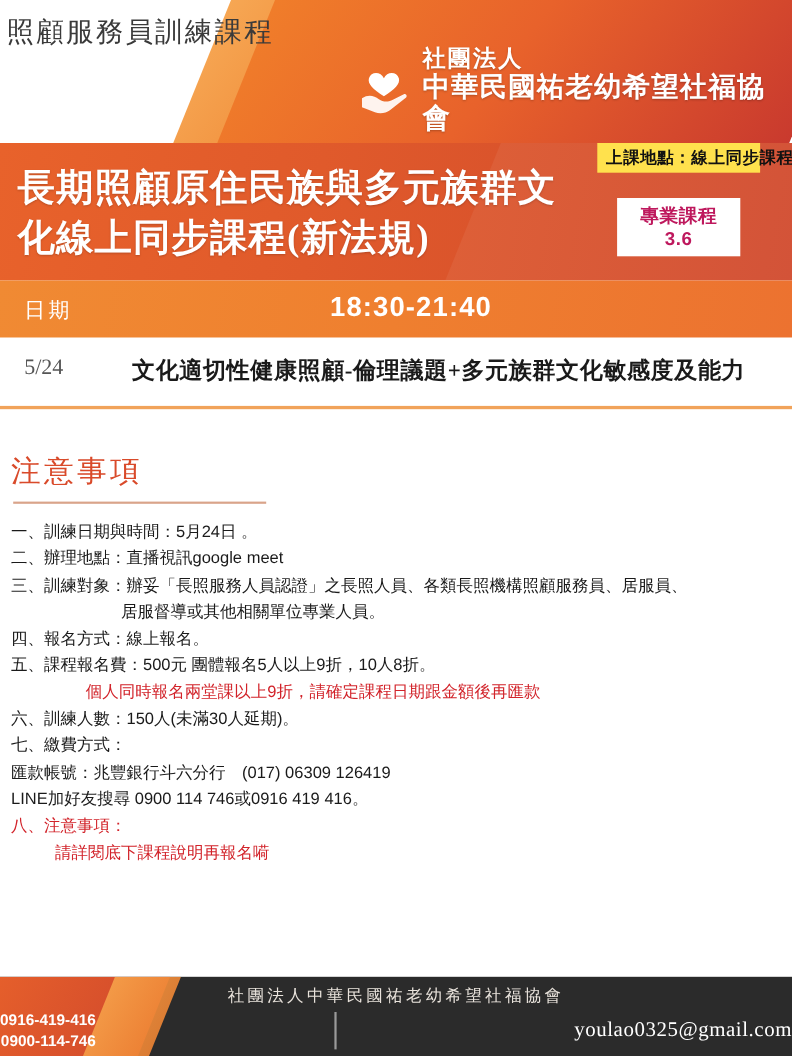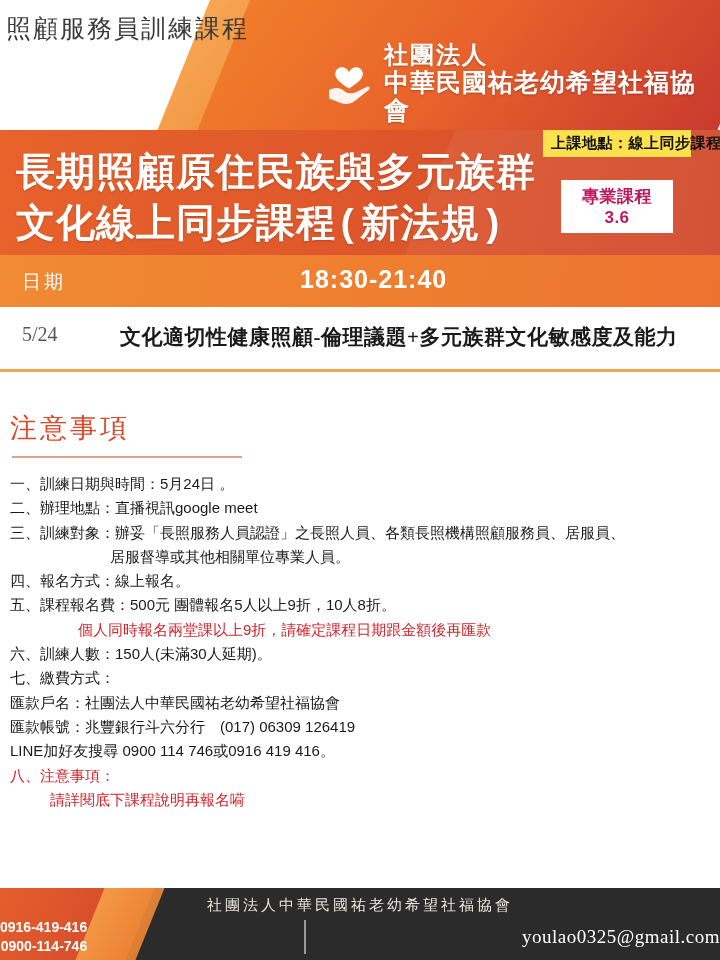--- a/index.html
+++ b/index.html
@@ -66,21 +66,21 @@
     height: 58px;
     margin-right: 6px;
     flex: 0 0 auto;
   }
   .org-names {
     line-height: 1.12;
     font-family: "Liberation Serif", serif;
     text-shadow: 0 1px 2px rgba(0,0,0,.25);
   }
   .org-line1 {
-    font-size: 24px;
+    font-size: 21px;
     letter-spacing: 2px;
     font-weight: bold;
   }
   .org-line2 {
     font-size: 25px;
     letter-spacing: 1px;
     font-weight: bold;
   }
 
   
@@ -134,25 +134,25 @@
     height: 125px;
     background: rgba(255,255,255,.06);
     transform: skewX(-22deg);
   }
   .course-title {
     position: absolute;
     top: 20px;
     left: 16px;
     width: 520px;
     color: #ffffff;
-    font-size: 39px;
+    font-size: 34px;
     font-weight: bold;
     line-height: 1.32;
     letter-spacing: 1px;
-    font-family: Liberation Mono, monospace;
+    font-family: Liberation Serif, serif;
     text-shadow: 0 1px 2px rgba(0,0,0,.2);
   }
 
   
   .time-bar {
     position: relative;
     width: 720px;
     height: 52px;
     background: linear-gradient(100deg, #f08a33 0%, #ef7f2f 50%, #ec7230 100%);
     overflow: hidden;
@@ -350,21 +350,20 @@
   <div class="notes-body" id="notes-body">
       <div class="note-line">一、訓練日期與時間：5月24日 。</div>
       <div class="note-line">二、辦理地點：直播視訊google meet</div>
       <div class="note-line">三、訓練對象：辦妥「長照服務人員認證」之長照人員、各類長照機構照顧服務員、居服員、</div>
       <div class="note-line note-indent-2">居服督導或其他相關單位專業人員。</div>
       <div class="note-line">四、報名方式：線上報名。</div>
       <div class="note-line">五、課程報名費：500元 團體報名5人以上9折，10人8折。</div>
       <div class="note-line note-red note-indent-1">個人同時報名兩堂課以上9折，請確定課程日期跟金額後再匯款</div>
       <div class="note-line">六、訓練人數：150人(未滿30人延期)。</div>
       <div class="note-line">七、繳費方式：</div>
-      <div class="note-line">匯款戶名：社團法人中華民國祐老幼希望社福協會</div>
       <div class="note-line">匯款帳號：兆豐銀行斗六分行　(017) 06309 126419</div>
       <div class="note-line">LINE加好友搜尋 0900 114 746或0916 419 416。</div>
       <div class="note-line note-red">八、注意事項：</div>
       <div class="note-line note-red note-indent-3">請詳閱底下課程說明再報名嗬</div>
     </div>
 </div>
 
 <div class="footer">
   <div class="footer-accent"></div>
   <div class="footer-accent2"></div>

